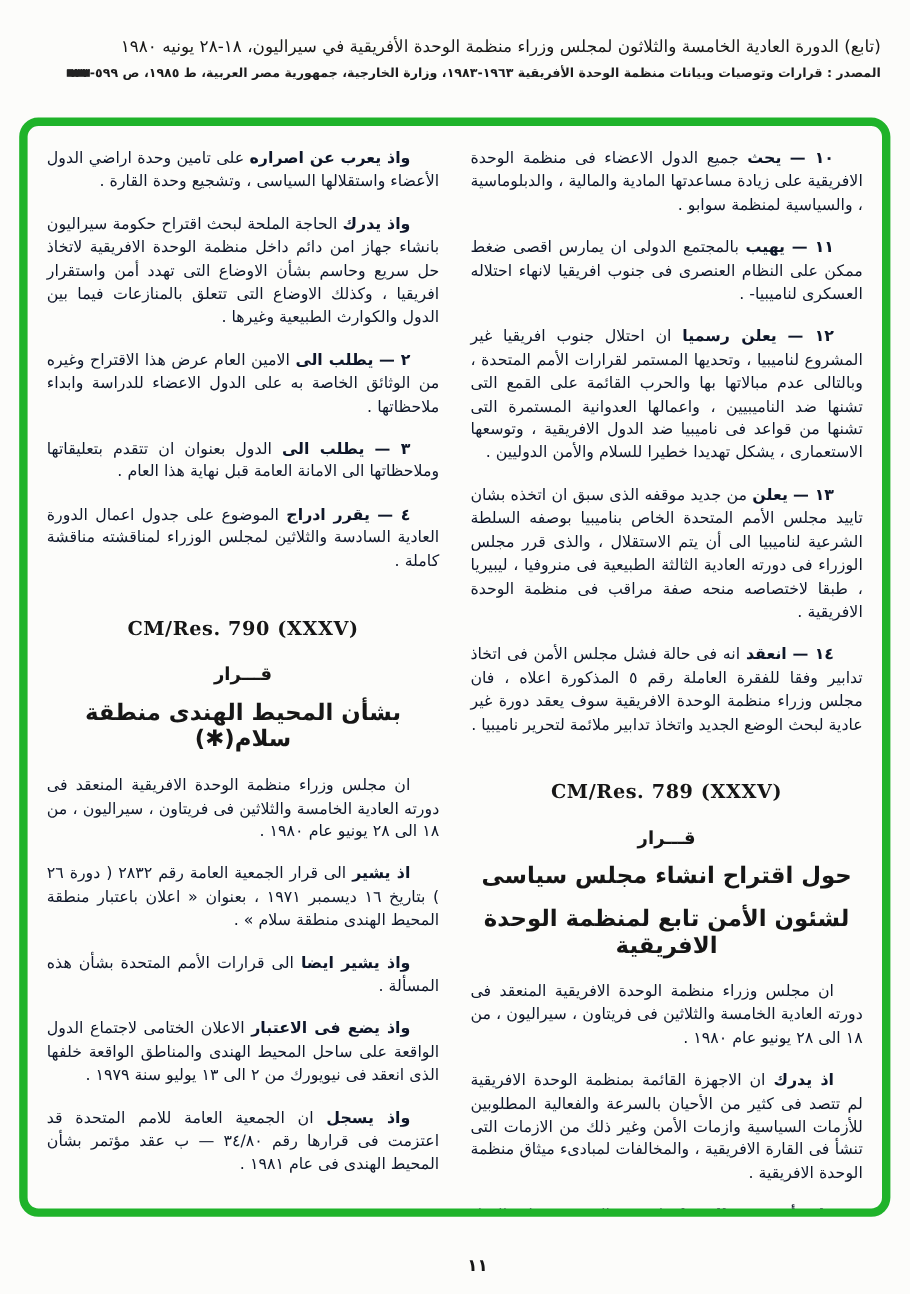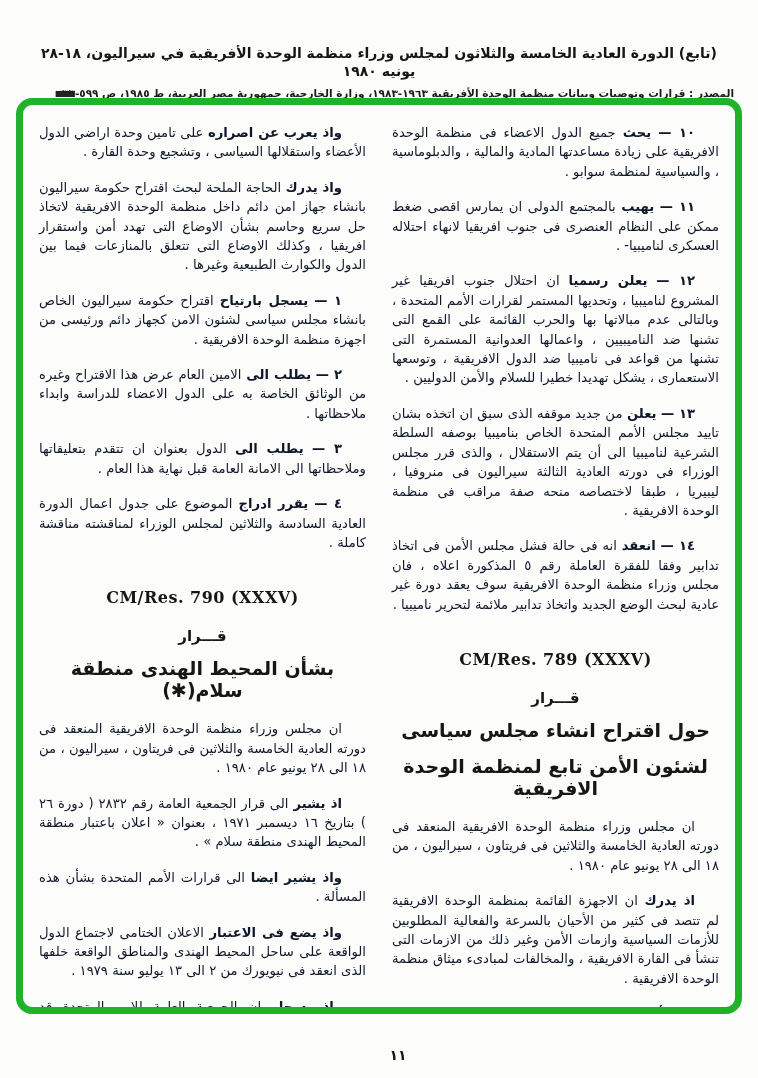--- a/index.html
+++ b/index.html
@@ -7,22 +7,22 @@
   body {
     width: 758px; height: 1078px; position: relative;
     background: #fcfcfa; color: #161616;
     font-family: "DejaVu Sans", sans-serif;
     overflow: hidden;
   }
 
   
   .header { position: absolute; top: 30px; right: 24px; left: 24px; direction: rtl; }
   .header-title {
-    font-size: 14px; font-weight: bold; text-align: center;
-    letter-spacing: 0; line-height: 1.3; margin-top: 14px;
+    font-size: 14px; font-weight: normal; 
+    letter-spacing: 0; line-height: 1.3;
   }
   .header-source {
     margin-top: 7px; font-size: 10.5px; font-weight: bold;
     text-align: right; direction: rtl; color: #1c1c1c;
   }
   .smudge { text-decoration: line-through; text-decoration-thickness: 6px; color: #222; letter-spacing: -1px; }
 
   
   .green-box {
     position: absolute; left: 16px; top: 98px; width: 726px; height: 916px;
@@ -92,21 +92,21 @@
           <span>بالمجتمع الدولى ان يمارس اقصى ضغط ممكن على النظام العنصرى فى جنوب افريقيا لانهاء احتلاله العسكرى لناميبيا- .</span>
         </p>
         <p class="para">
           <span class="num">١٢ —</span>
           <span class="lead">يعلن رسميا</span>
           <span>ان احتلال جنوب افريقيا غير المشروع لناميبيا ، وتحديها المستمر لقرارات الأمم المتحدة ، وبالتالى عدم مبالاتها بها والحرب القائمة على القمع التى تشنها ضد الناميبيين ، واعمالها العدوانية المستمرة التى تشنها من قواعد فى ناميبيا ضد الدول الافريقية ، وتوسعها الاستعمارى ، يشكل تهديدا خطيرا للسلام والأمن الدوليين .</span>
         </p>
         <p class="para">
           <span class="num">١٣ —</span>
           <span class="lead">يعلن</span>
-          <span>من جديد موقفه الذى سبق ان اتخذه بشان تاييد مجلس الأمم المتحدة الخاص بناميبيا بوصفه السلطة الشرعية لناميبيا الى أن يتم الاستقلال ، والذى قرر مجلس الوزراء فى دورته العادية الثالثة سيراليون فى منروفيا ، ليبيريا ، طبقا لاختصاصه منحه صفة مراقب فى منظمة الوحدة الافريقية .</span>
+          <span>من جديد موقفه الذى سبق ان اتخذه بشان تاييد مجلس الأمم المتحدة الخاص بناميبيا بوصفه السلطة الشرعية لناميبيا الى أن يتم الاستقلال ، والذى قرر مجلس الوزراء فى دورته العادية الثالثة الطبيعية فى منروفيا ، ليبيريا ، طبقا لاختصاصه منحه صفة مراقب فى منظمة الوحدة الافريقية .</span>
         </p>
         <p class="para">
           <span class="num">١٤ —</span>
           <span class="lead">انعقد</span>
           <span>انه فى حالة فشل مجلس الأمن فى اتخاذ تدابير وفقا للفقرة العاملة رقم ٥ المذكورة اعلاه ، فان مجلس وزراء منظمة الوحدة الافريقية سوف يعقد دورة غير عادية لبحث الوضع الجديد واتخاذ تدابير ملائمة لتحرير ناميبيا .</span>
         </p>
 
         <div class="ref">CM/Res. 789 (XXXV)</div>
         <div class="heading">قـــرار</div>
         <div class="subheading">حول اقتراح انشاء مجلس سياسى</div>
@@ -134,25 +134,20 @@
 
         <p class="para">
           <span class="lead">واذ يعرب عن اصراره</span>
           <span>على تامين وحدة اراضي الدول الأعضاء واستقلالها السياسى ، وتشجيع وحدة القارة .</span>
         </p>
         <p class="para">
           <span class="lead">واذ يدرك</span>
           <span>الحاجة الملحة لبحث اقتراح حكومة سيراليون بانشاء جهاز امن دائم داخل منظمة الوحدة الافريقية لاتخاذ حل سريع وحاسم بشأن الاوضاع التى تهدد أمن واستقرار افريقيا ، وكذلك الاوضاع التى تتعلق بالمنازعات فيما بين الدول والكوارث الطبيعية وغيرها .</span>
         </p>
 
-        <p class="para">
-          <span class="num">١ —</span>
-          <span class="lead">يسجل بارتياح</span>
-          <span>اقتراح حكومة سيراليون الخاص بانشاء مجلس سياسى لشئون الامن كجهاز دائم ورئيسى من اجهزة منظمة الوحدة الافريقية .</span>
-        </p>
         <p class="para">
           <span class="num">٢ —</span>
           <span class="lead">يطلب الى</span>
           <span>الامين العام عرض هذا الاقتراح وغيره من الوثائق الخاصة به على الدول الاعضاء للدراسة وابداء ملاحظاتها .</span>
         </p>
         <p class="para">
           <span class="num">٣ —</span>
           <span class="lead">يطلب الى</span>
           <span>الدول بعنوان ان تتقدم بتعليقاتها وملاحظاتها الى الامانة العامة قبل نهاية هذا العام .</span>
         </p>

